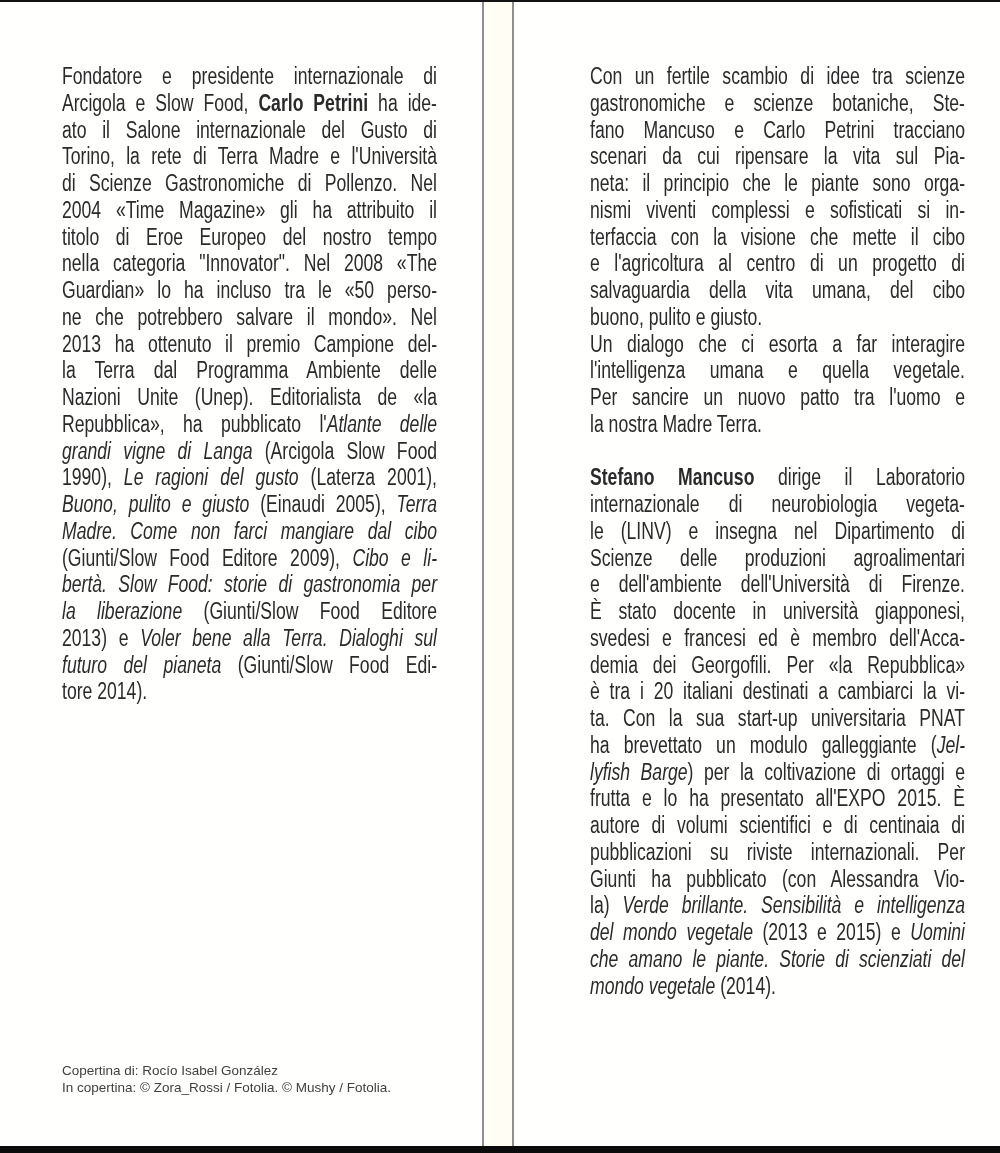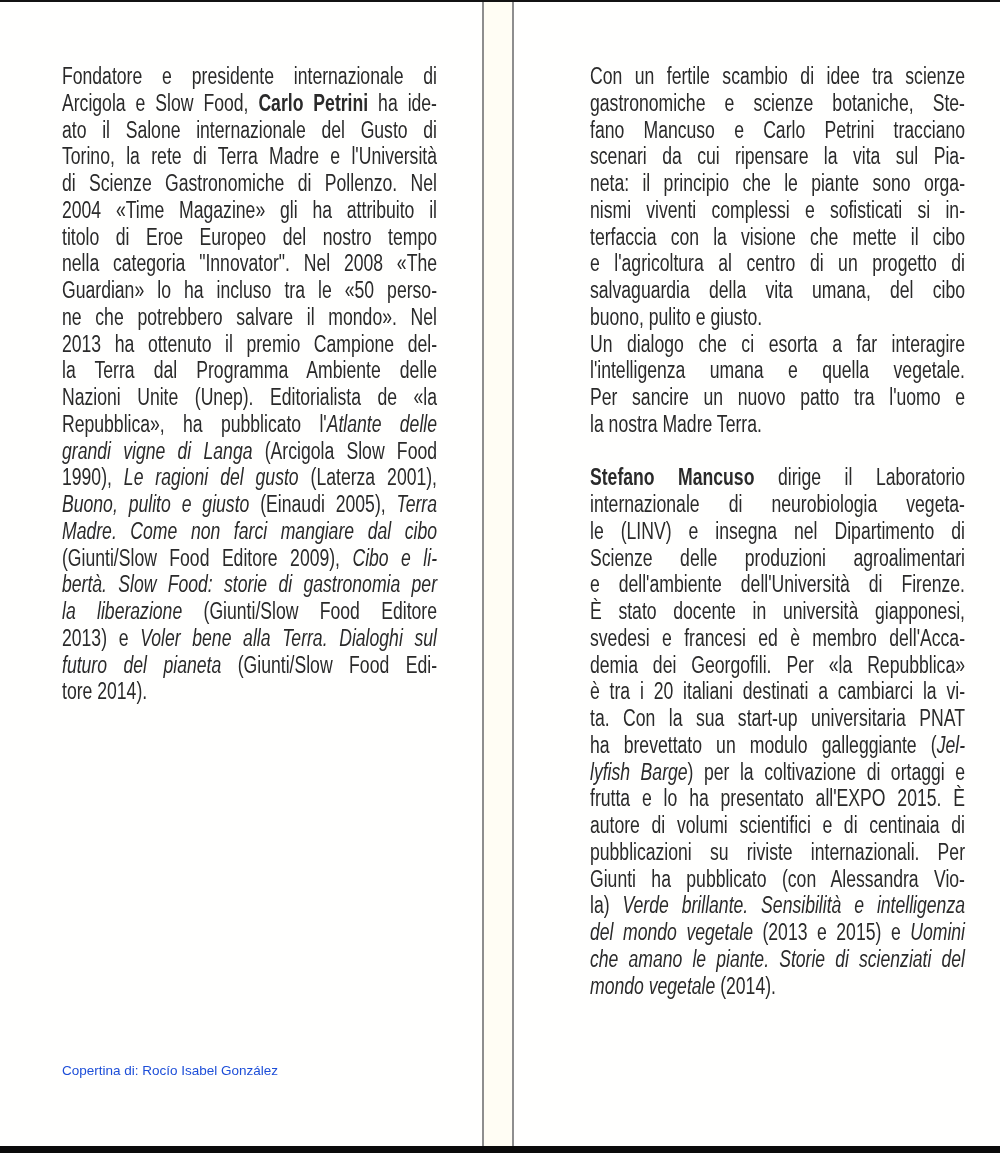--- a/index.html
+++ b/index.html
@@ -70,21 +70,21 @@
 
   .b { font-weight: bold; }
   .i { font-style: italic; }
 
   .credits {
     position: absolute;
     left: 62px; top: 1063px;
     width: 420px;
     font-size: 13.5px;
     line-height: 16.5px;
-    color: #1d4ed8;
+    color: #404040;
   }
 </style>
 </head>
 <body>
 
 <div class="jacket">
 
   <div class="top-rule"></div>
 
   <div class="gutter"></div>
@@ -155,17 +155,18 @@
         <div class="line"><span>Giunti ha pubblicato (con Alessandra Vio-</span></div>
         <div class="line"><span>la) </span><span class="i">Verde brillante. Sensibilità e intelligenza</span></div>
         <div class="line"><span class="i">del mondo vegetale</span><span> (2013 e 2015) e </span><span class="i">Uomini</span></div>
         <div class="line"><span class="i">che amano le piante. Storie di scienziati del</span></div>
         <div class="line end"><span class="i">mondo vegetale</span><span> (2014).</span></div>
       </div>
   </div>
 
   <div class="credits">
     <div>Copertina di: Rocío Isabel González</div>
+    <div>In copertina: © Zora_Rossi / Fotolia. © Mushy / Fotolia.</div>
   </div>
 
   <div class="bottom-rule"></div>
 
 </div>
 
 </body></html>

